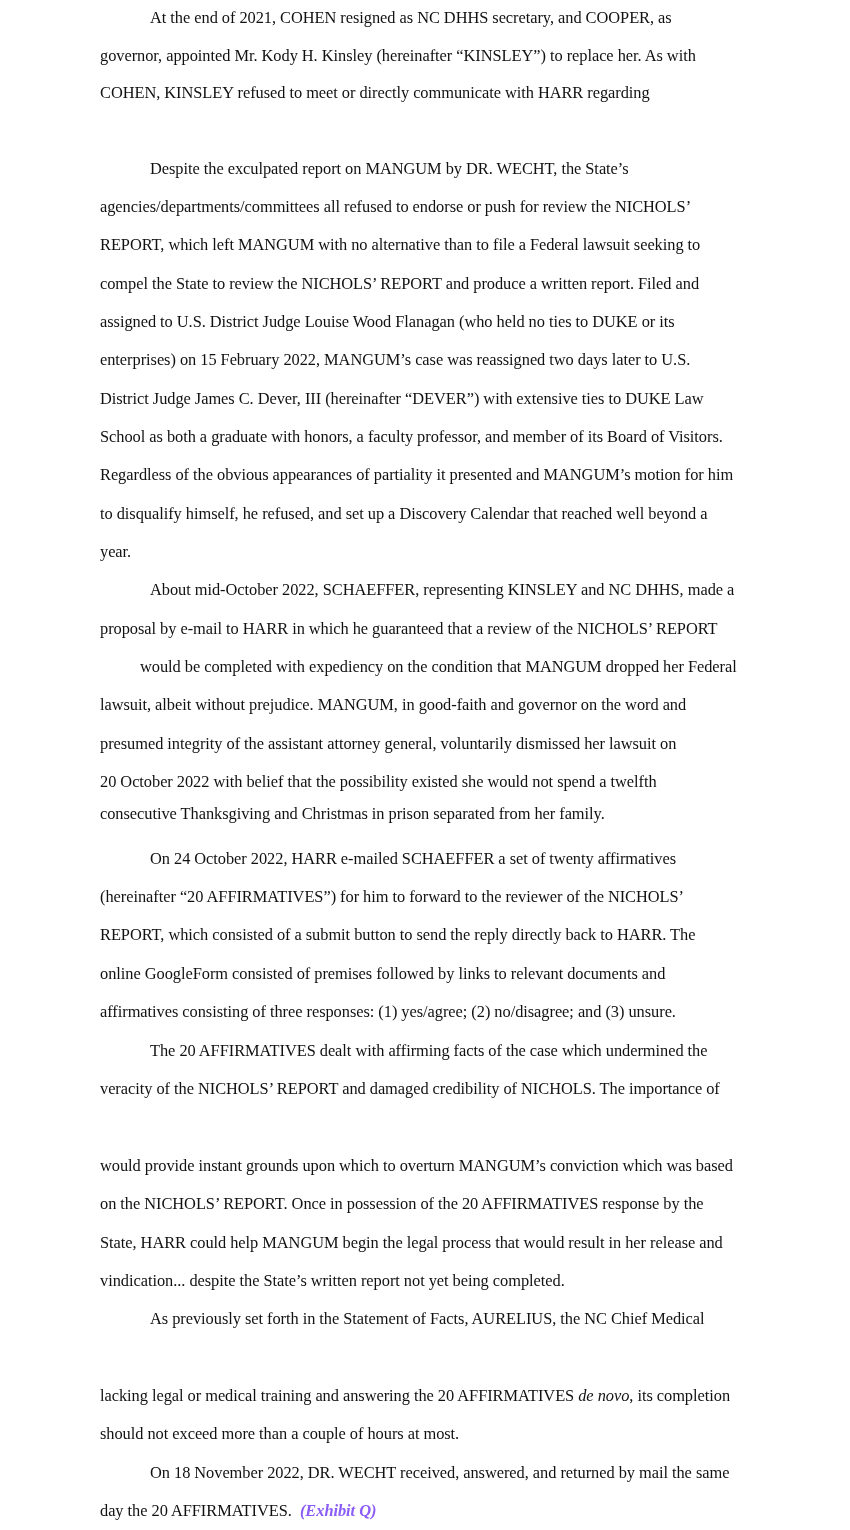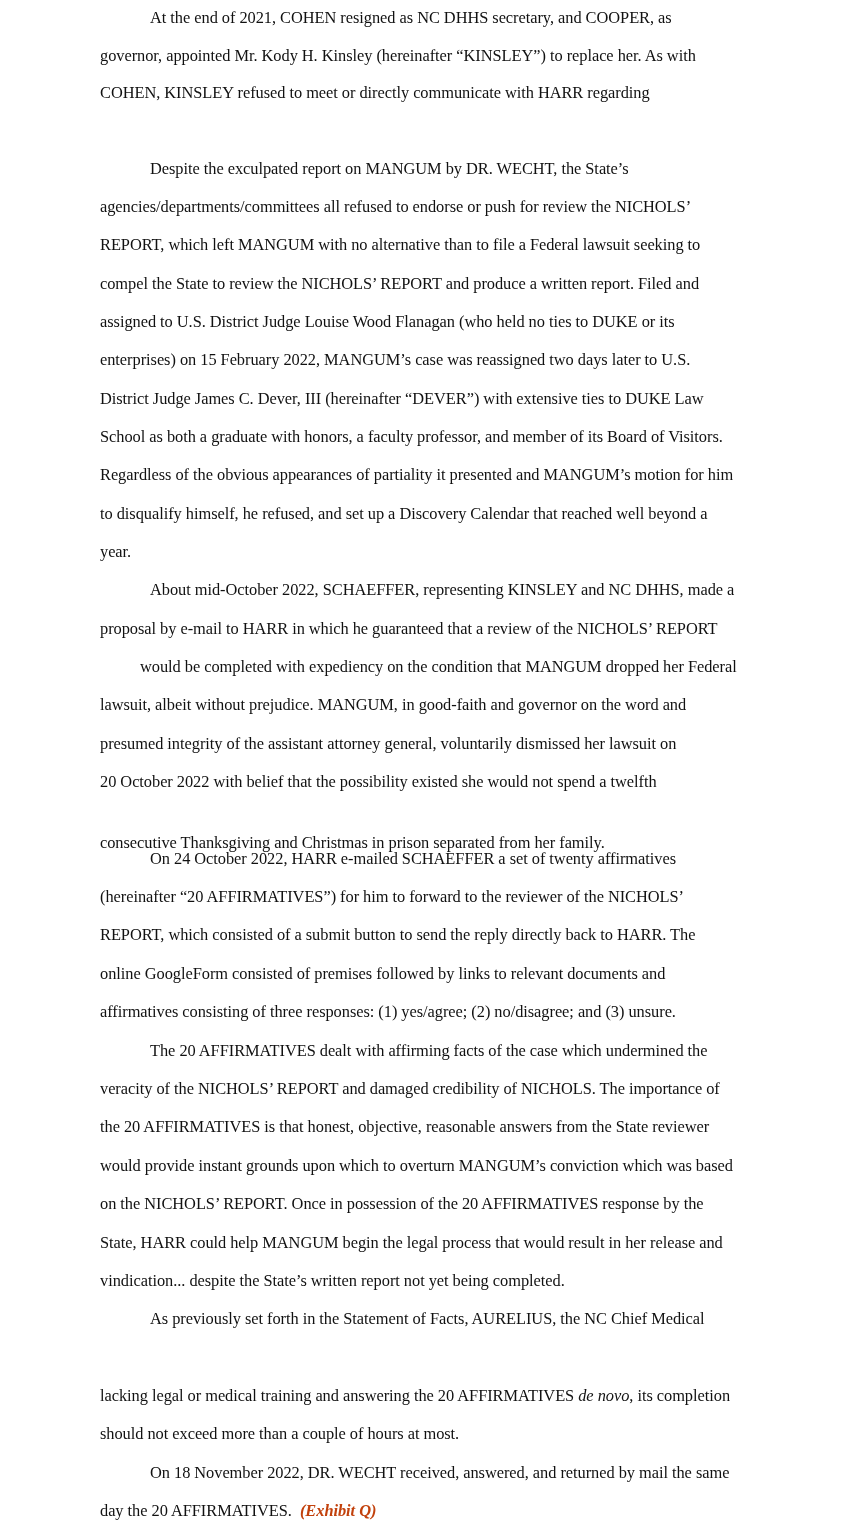--- a/index.html
+++ b/index.html
@@ -30,21 +30,21 @@
       white-space: nowrap;
       letter-spacing: -0.05px;
     }
     .line.indent {
       left: 150px;
     }
     .italic {
       font-style: italic;
     }
     .exhibit-link {
-      color: #c2410c;
+      color: #8b5cf6;
       font-style: italic;
       font-weight: bold;
       cursor: pointer;
     }
   </style>
 </head>
 <body>
 
 <div class="page">
 
@@ -63,31 +63,30 @@
   <div class="line" style="top:465px;">Regardless of the obvious appearances of partiality it presented and MANGUM’s motion for him</div>
   <div class="line" style="top:504px;">to disqualify himself, he refused, and set up a Discovery Calendar that reached well beyond a</div>
   <div class="line" style="top:542px;">year.</div>
 
   <div class="line indent" style="top:580px;">About mid-October 2022, SCHAEFFER, representing KINSLEY and NC DHHS, made a</div>
   <div class="line" style="top:619px;">proposal by e-mail to HARR in which he guaranteed that a review of the NICHOLS’ REPORT</div>
   <div class="line" style="top:657px;margin-left:40px;">would be completed with expediency on the condition that MANGUM dropped her Federal</div>
   <div class="line" style="top:695px;">lawsuit, albeit without prejudice.  MANGUM, in good-faith and governor on the word and</div>
   <div class="line" style="top:734px;">presumed integrity of the assistant attorney general, voluntarily dismissed her lawsuit on</div>
   <div class="line" style="top:772px;">20 October 2022 with belief that the possibility existed she would not spend a twelfth</div>
-  <div class="line" style="top:833px;">consecutive Thanksgiving and Christmas in prison separated from her family.</div>
+  <div class="line" style="top:804px;">consecutive Thanksgiving and Christmas in prison separated from her family.</div>
 
   <div class="line indent" style="top:849px;">On 24 October 2022, HARR e-mailed SCHAEFFER a set of twenty affirmatives</div>
   <div class="line" style="top:887px;">(hereinafter “20 AFFIRMATIVES”) for him to forward to the reviewer of the NICHOLS’</div>
   <div class="line" style="top:925px;">REPORT, which consisted of a submit button to send the reply directly back to HARR.  The</div>
   <div class="line" style="top:964px;">online GoogleForm consisted of premises followed by links to relevant documents and</div>
   <div class="line" style="top:1002px;">affirmatives consisting of three responses: (1) yes/agree; (2) no/disagree; and (3) unsure.</div>
 
   <div class="line indent" style="top:1041px;">The 20 AFFIRMATIVES dealt with affirming facts of the case which undermined the</div>
   <div class="line" style="top:1079px;">veracity of the NICHOLS’ REPORT and damaged credibility of NICHOLS.  The importance of</div>
-  <div class="line" style="top:1117px;">the 20 AFFIRMATIVES is that honest, objective, reasonable answers from the State reviewer</div>
   <div class="line" style="top:1156px;">would provide instant grounds upon which to overturn MANGUM’s conviction which was based</div>
   <div class="line" style="top:1194px;">on the NICHOLS’ REPORT.  Once in possession of the 20 AFFIRMATIVES response by the</div>
   <div class="line" style="top:1233px;">State, HARR could help MANGUM begin the legal process that would result in her release and</div>
   <div class="line" style="top:1271px;">vindication... despite the State’s written report not yet being completed.</div>
 
   <div class="line indent" style="top:1309px;">As previously set forth in the Statement of Facts, AURELIUS, the NC Chief Medical</div>
   <div class="line" style="top:1386px;">
     <span>lacking legal or medical training and answering the 20 AFFIRMATIVES </span><span class="italic">de novo</span><span>, its completion</span>
   </div>
   <div class="line" style="top:1424px;">should not exceed more than a couple of hours at most.</div>

